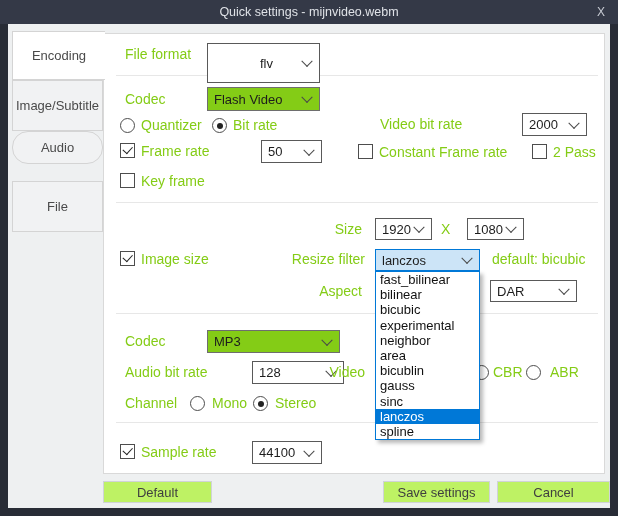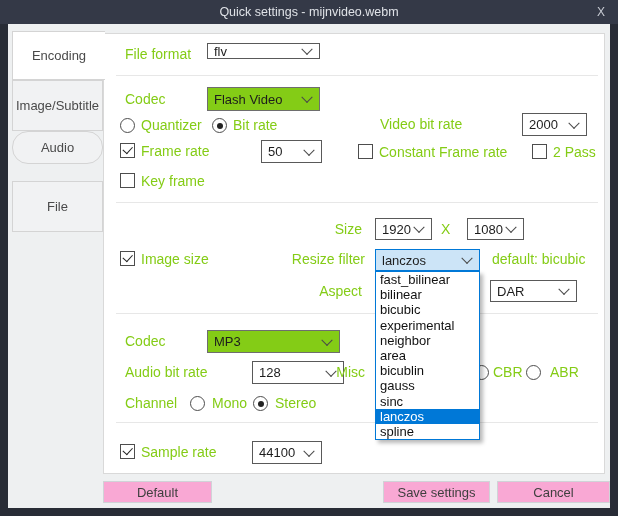--- a/index.html
+++ b/index.html
@@ -81,21 +81,21 @@
     position:absolute; width:15px; height:15px; box-sizing:border-box;
     border:1px solid #4d4d4d; border-radius:50%; background:#fff; z-index:2;
   }
   .radio.checked::after {
     content:""; position:absolute; left:3.5px; top:3.5px; width:6px; height:6px;
     border-radius:50%; background:#232323;
   }
   
   .btn {
     position:absolute; top:481px; height:22px; box-sizing:border-box;
-    background:#f9a8d4; border:1px solid #d0d3d7;
+    background:#bef264; border:1px solid #d0d3d7;
     display:flex; align-items:center; justify-content:center;
     font-size:13px; color:#3f3f3f; z-index:2; cursor:default;
   }
 </style>
 </head>
 <body>
 
 <div class="canvas">
 
   <div class="titlebar">
@@ -111,21 +111,21 @@
   <div class="tab" style="top:80px; height:51px;">Image/Subtitle</div>
   <div class="tab" style="top:131px; height:33px;border-radius:16px;">Audio</div>
   <div class="tab" style="top:181px; height:51px;">File</div>
 
   <div class="sep" style="top:75px;"></div>
   <div class="sep" style="top:202px;"></div>
   <div class="sep" style="top:313px;"></div>
   <div class="sep" style="top:422px;"></div>
 
   <div class="label" style="left:125px; top:54px;">File format</div>
-  <div class="combo" style="left:207px; top:43px; width:113px; height:16px;">
+  <div class="combo" style="left:207px; top:43px; width:113px; height:40px;justify-content:center;">
     <span>flv</span>
     <span class="chev"></span>
   </div>
 
   <div class="label" style="left:125px; top:99px;">Codec</div>
   <div class="combo gray" style="left:207px; top:87px; width:113px; height:24px;">
     <span>Flash Video</span>
     <span class="chev"></span>
   </div>
 
@@ -197,21 +197,21 @@
   <div class="combo gray" style="left:207px; top:330px; width:133px; height:23px;">
     <span>MP3</span>
     <span class="chev"></span>
   </div>
 
   <div class="label" style="left:125px; top:372px;">Audio bit rate</div>
   <div class="combo" style="left:252px; top:361px; width:92px; height:23px;">
     <span>128</span>
     <span class="chev"></span>
   </div>
-  <div class="label right" style="right:253px; top:372px;">Misc</div>
+  <div class="label right" style="right:253px; top:372px;">Video</div>
   <div class="radio" style="left:474px; top:365px;"></div>
   <div class="label" style="left:493px; top:372px;">CBR</div>
   <div class="radio" style="left:526px; top:365px;"></div>
   <div class="label" style="left:550px; top:372px;">ABR</div>
 
   <div class="label" style="left:125px; top:403px;">Channel</div>
   <div class="radio" style="left:190px; top:396px;"></div>
   <div class="label" style="left:212px; top:403px;">Mono</div>
   <div class="radio checked" style="left:253px; top:396px;"></div>
   <div class="label" style="left:275px; top:403px;">Stereo</div>

